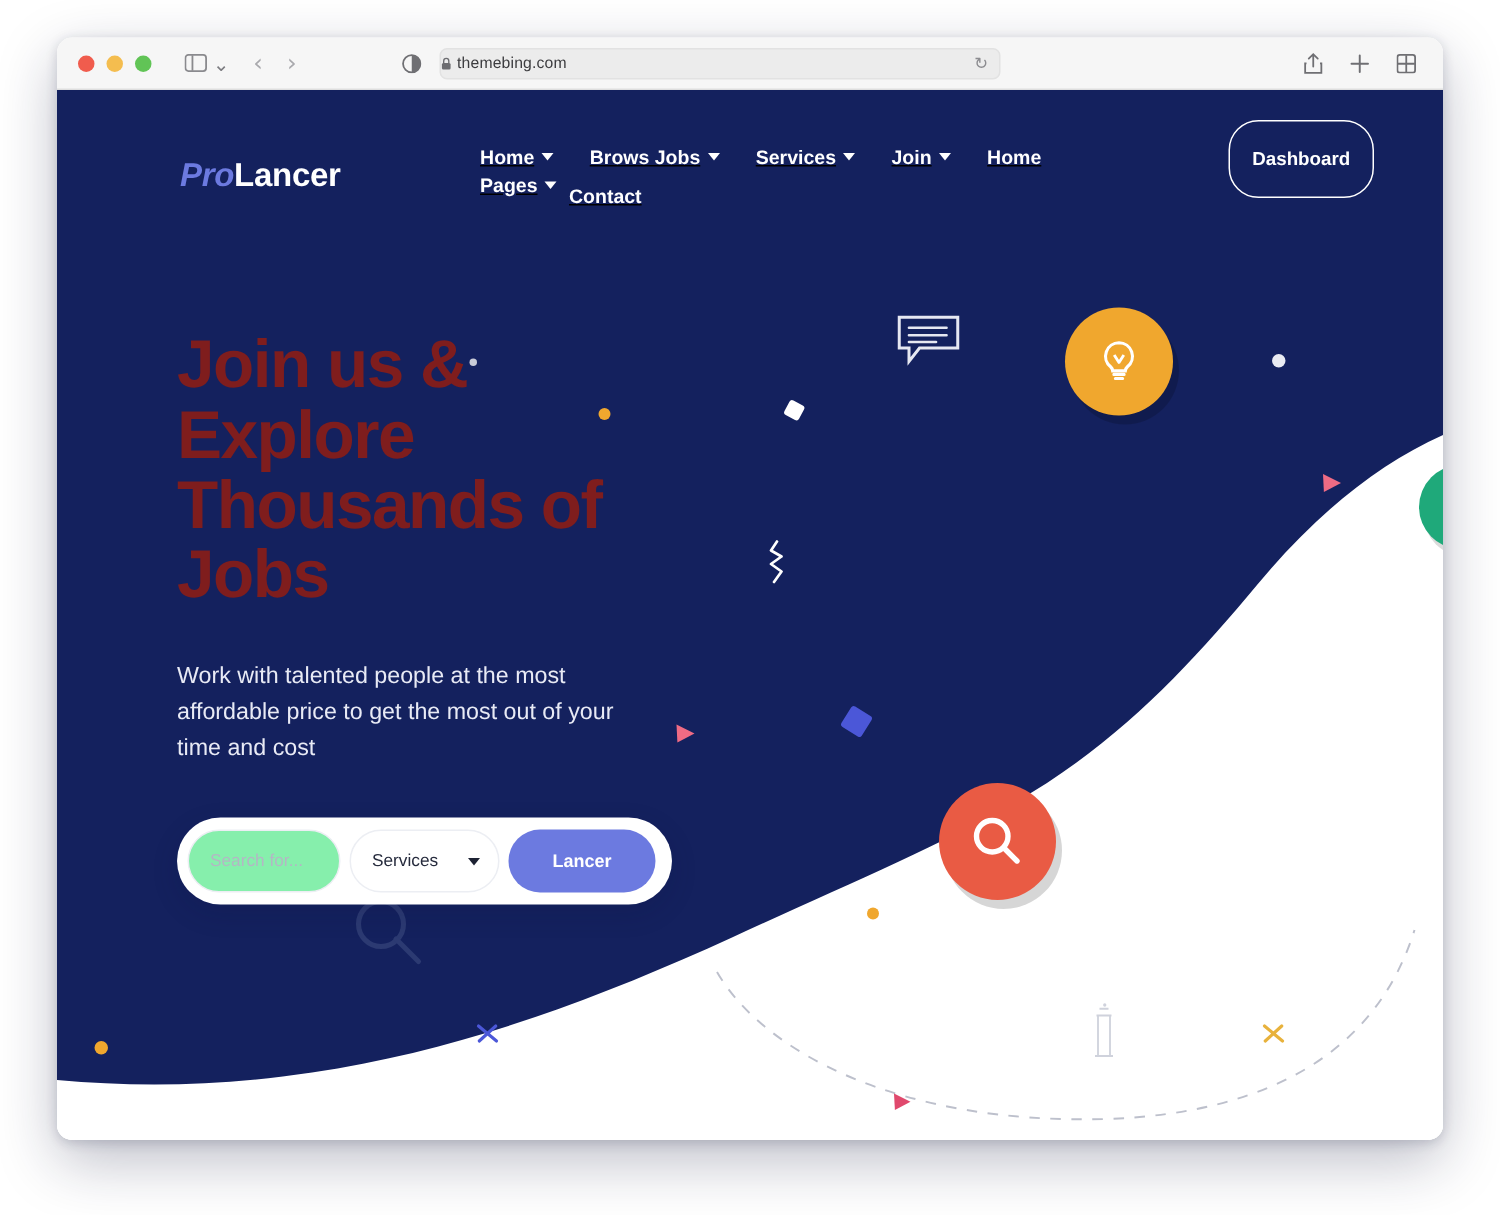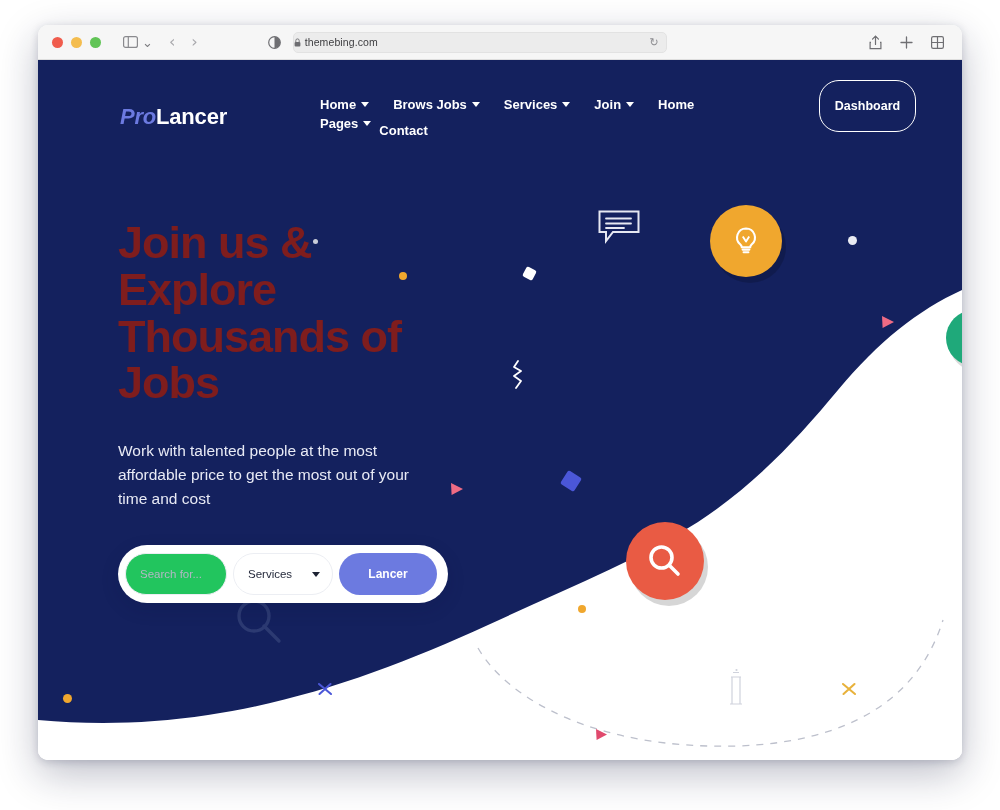--- a/index.html
+++ b/index.html
@@ -104,20 +104,21 @@
   #logo .pro { color: #6c7ae0; }
   #logo .lancer { color: #ffffff; font-style: normal; }
 
   #menu {
     margin-left: 93px;
     width: 400px;
     display: flex;
     flex-wrap: wrap;
     align-items: flex-start;
     gap: 0 24px;
+    text-decoration: underline;
   }
   .menu-item {
     display: inline-flex;
     align-items: center;
     gap: 5px;
     color: #ffffff;
     font-size: 13px;
     font-weight: bold;
     white-space: nowrap;
     padding: 2px 0;
@@ -177,21 +178,21 @@
     display: flex;
     align-items: center;
     padding: 0 7px;
     z-index: 18;
     box-shadow: 0 6px 18px rgba(10,18,60,.16);
   }
   #search-input {
     width: 102px; height: 42px;
     border: 1px solid #eceef3;
     border-radius: 22px;
-    background: #22c55e;
+    background: #86efac;
     font-family: "Liberation Sans", sans-serif;
     font-size: 11.5px;
     color: #3a3f52;
     padding: 0 14px;
     outline: none;
   }
   #search-input::placeholder { color: #b3b7c4; }
   #category-select {
     margin-left: 6px;
     width: 100px; height: 42px;

